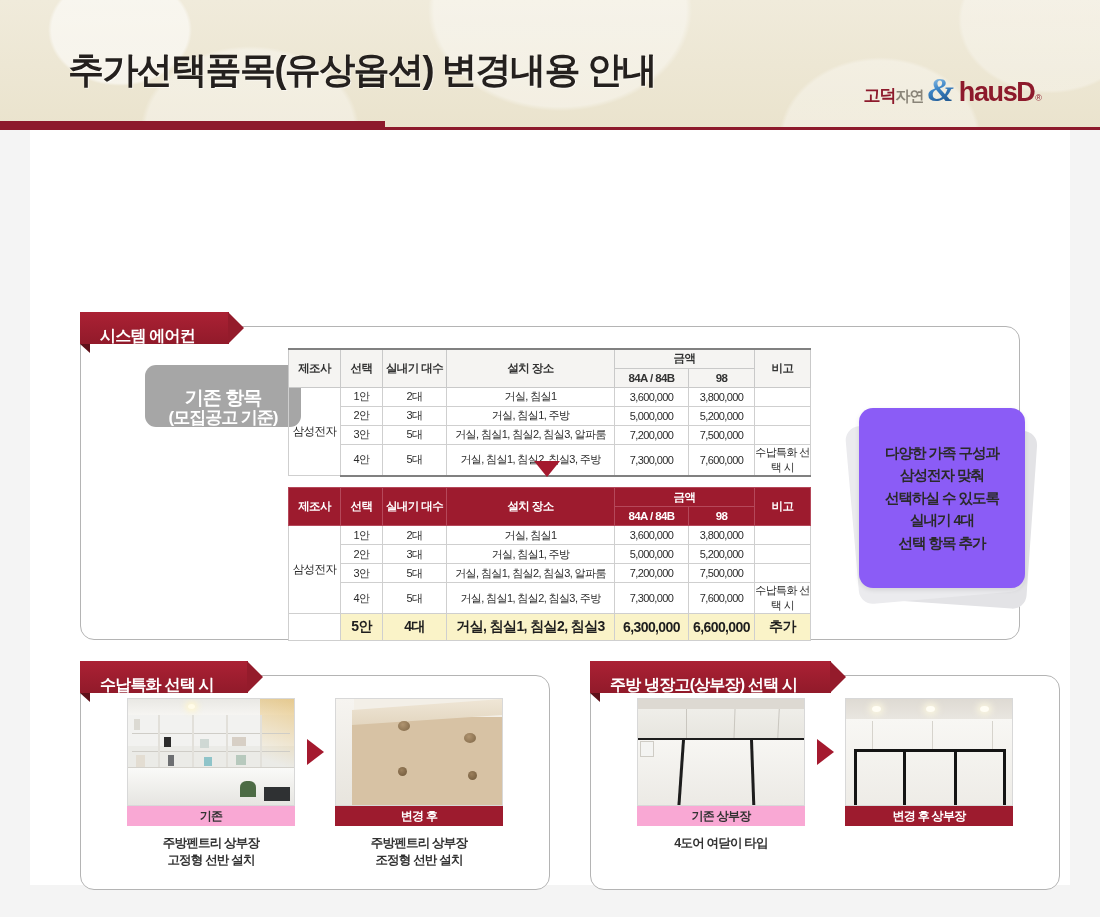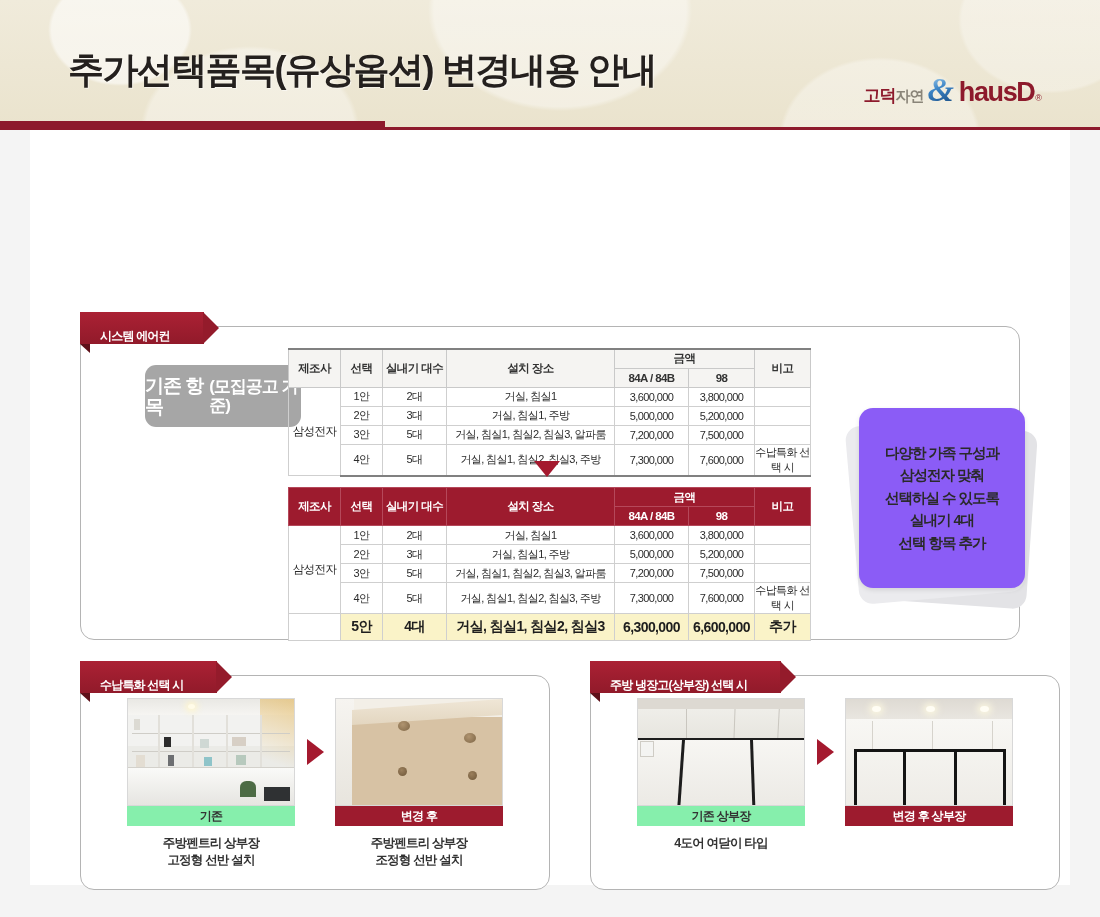--- a/index.html
+++ b/index.html
@@ -101,21 +101,21 @@
     background: #ffffff;
   }
 
   
   .ribbon {
     position: absolute;
     height: 32px;
     background: #a81f33;
     background: linear-gradient(#ab2134, #911a2a);
     color: #fff;
-    font-size: 12px;
+    font-size: 16px;
     font-weight: 700;
     letter-spacing: -.8px;
     display: flex;
     align-items: center;
     padding: 16px 34px 0 20px;
     z-index: 5;
     white-space: nowrap;
   }
   .ribbon::after {
     content: "";
@@ -145,22 +145,22 @@
   #panel-top { left: 50px; top: 196px; width: 940px; height: 314px; }
   #ribbon-aircon { left: 50px; top: 182px; }
 
   .badge-existing {
     position: absolute;
     left: 64px; top: 38px;
     width: 156px; height: 62px;
     border-radius: 11px;
     background: #a6a6a6;
     color: #fff;
-    display: flex; flex-direction: row;
-    align-items: center; justify-content: flex-start;
+    display: flex; flex-direction: column;
+    align-items: center; justify-content: flex-end;
     line-height: 1.12;
     letter-spacing: -1px;
   }
   .badge-existing .l1 { font-size: 19px; font-weight: 700; }
   .badge-existing .l2 { font-size: 17px; font-weight: 700; }
 
   .badge-added {
     position: absolute;
     left: 64px; top: 193px;
     width: 156px; height: 62px;
@@ -284,21 +284,21 @@
     position: relative;
     border: 1px solid #d8d8d8;
   }
   .cap-bar {
     height: 20px;
     font-size: 12px;
     font-weight: 700;
     letter-spacing: -.7px;
     display: flex; align-items: center; justify-content: center;
   }
-  .cap-bar.before { background: #86efac; color: #333; }
+  .cap-bar.before { background: #f9a8d4; color: #333; }
   .cap-bar.after  { background: #9d1b2e; color: #fff; }
   .cap-text {
     margin-top: 9px;
     text-align: center;
     font-size: 12.5px;
     font-weight: 700;
     color: #333;
     line-height: 1.35;
     letter-spacing: -.8px;
   }

